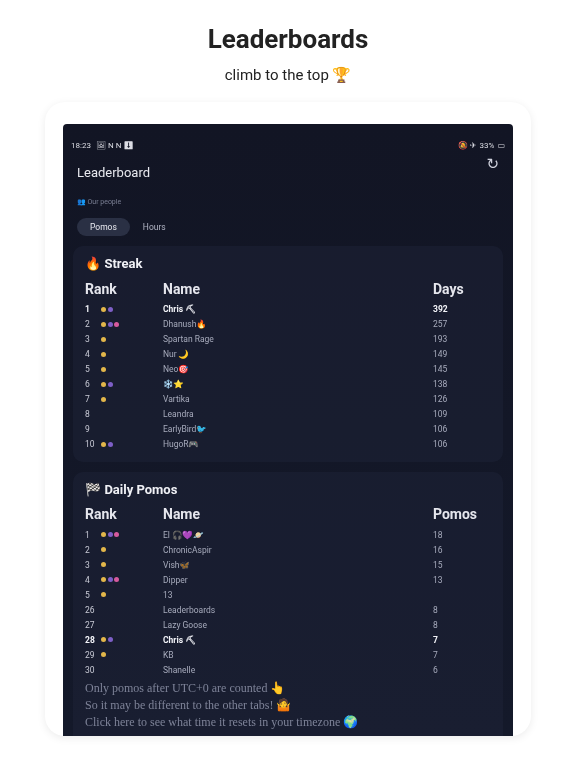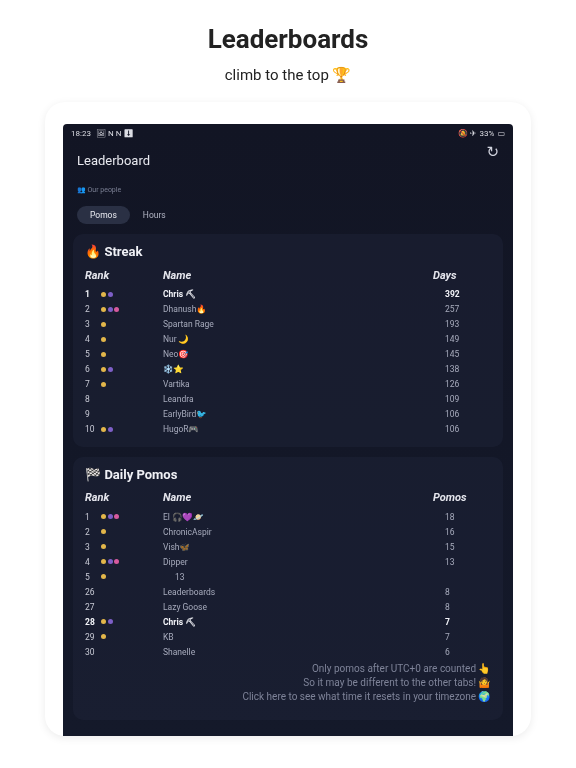--- a/index.html
+++ b/index.html
@@ -40,20 +40,21 @@
   overflow: hidden;
   height: 612px;
 }
 .status-bar {
   display: flex;
   justify-content: space-between;
   align-items: center;
   padding: 5px 8px;
   font-size: 8px;
   color: #dcdde4;
+  margin-top: 12px;
 }
 .status-left { display: flex; gap: 5px; align-items: center; }
 .status-right { display: flex; gap: 3px; align-items: center; }
 .app-header {
   display: flex;
   justify-content: space-between;
   align-items: flex-start;
   padding: 10px 14px 4px 14px;
 }
 .lb-title {
@@ -102,43 +103,43 @@
 }
 .table-header, .row {
   display: grid;
   grid-template-columns: 78px 1fr 58px;
   align-items: center;
   padding: 2.5px 0;
 }
 .table-header {
   font-weight: 700;
   color: #e5e6ed;
-  font-size: 11px;
+  font-size: 14px;
   padding-bottom: 5px;
-  font-style: italic;
 }
 .row { font-size: 8.5px; color: #9da1b3; }
 .rank-cell { display: flex; align-items: center; gap: 3px; }
 .rank-num { min-width: 13px; color: #c8cad5; }
 .row.highlight .rank-num,
 .row.highlight .name-cell,
 .row.highlight .val-cell { color: #f3f4f9; font-weight: 700; }
 .badges { display: inline-flex; gap: 1.5px; }
 .badge { width: 5px; height: 5px; border-radius: 50%; display: inline-block; }
 .b-gold { background: #e2b64a; }
 .b-purple { background: #7d5fc7; }
 .b-pink { background: #d65a9e; }
 .name-cell { color: #a7abbc; }
-.val-cell { color: #a7abbc; margin-left: 12px; }
+.val-cell { color: #a7abbc; }
 .footnote {
-  text-align: right;
-  font-size: 10px;
+  text-align: left;
+  font-size: 12px;
   color: #7e8398;
   line-height: 1.4;
   padding: 3px 0 6px 0;
+  font-family: Liberation Serif, serif;
 }
 </style>
 </head>
 <body>
 
 <div class="page-header">
   <div class="page-title">Leaderboards</div>
   <div class="page-subtitle">climb to the top 🏆</div>
 </div>
 

